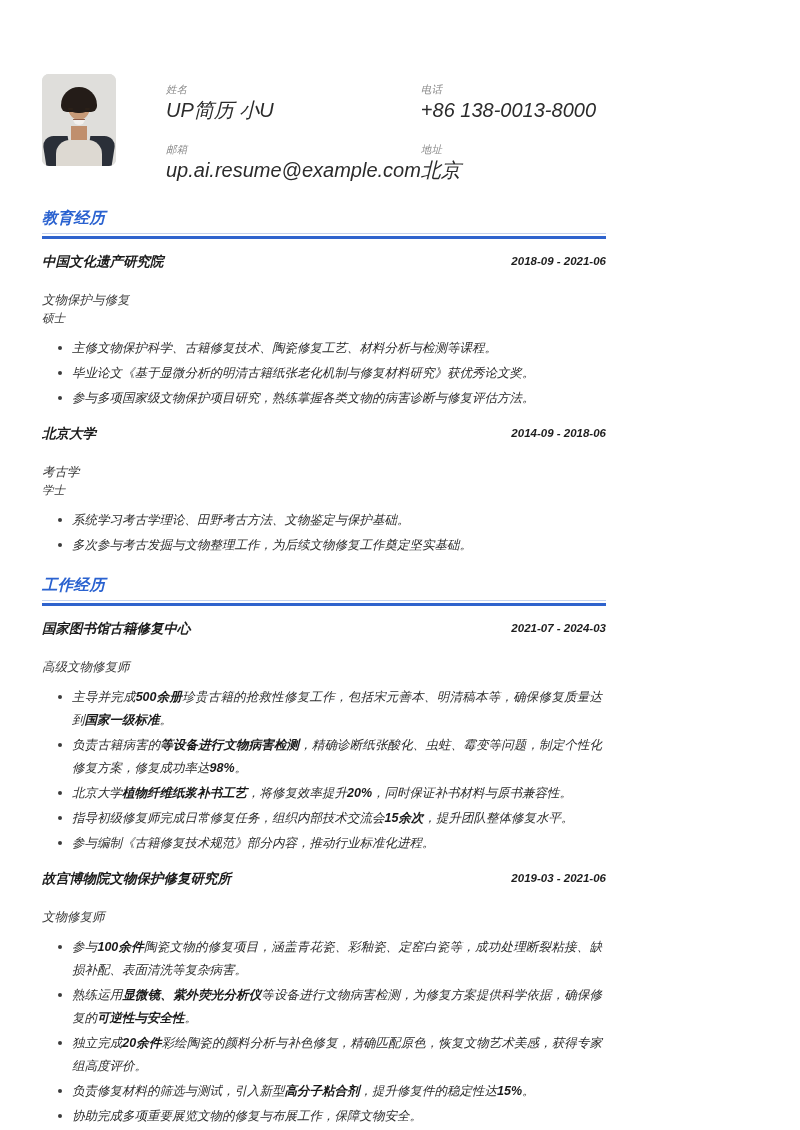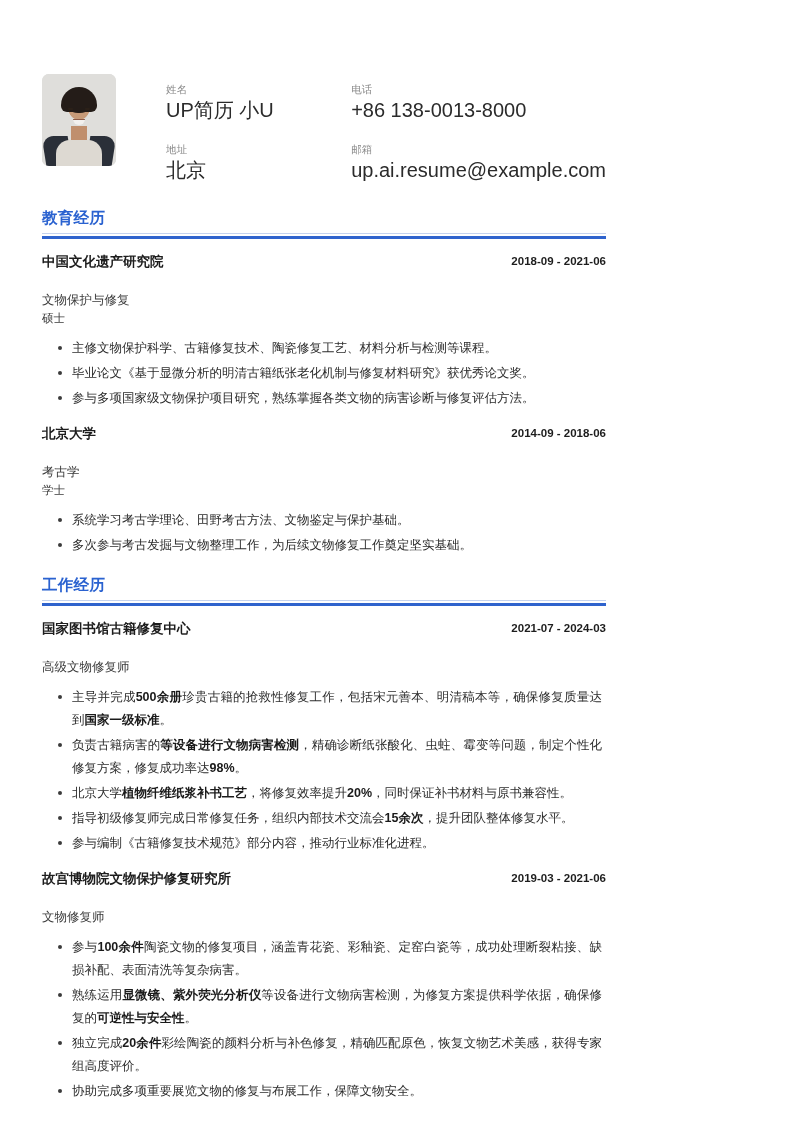--- a/index.html
+++ b/index.html
@@ -14,20 +14,21 @@
     color: #222222;
     overflow: hidden;
     position: relative;
   }
   .page {
     width: 648px;
     height: 1130px;
     box-sizing: border-box;
     padding: 0 42px;
     position: relative;
+    font-style: italic;
   }
 
   
   .header {
     display: flex;
     align-items: flex-start;
     padding-top: 74px;
     padding-bottom: 10px;
   }
   .photo-wrap {
@@ -239,26 +240,26 @@
     <div class="contact">
       <div>
         <div class="field-label">姓名</div>
         <div class="field-value">UP简历 小U</div>
       </div>
       <div>
         <div class="field-label">电话</div>
         <div class="field-value">+86 138-0013-8000</div>
       </div>
       <div>
+        <div class="field-label">邮箱</div>
+        <div class="field-value">up.ai.resume@example.com</div>
+      </div>
+      <div>
         <div class="field-label">地址</div>
         <div class="field-value">北京</div>
-      </div>
-      <div>
-        <div class="field-label">邮箱</div>
-        <div class="field-value">up.ai.resume@example.com</div>
       </div>
     </div>
   </div>
 
   <div id="sections-root">
       <div class="section">
         <div class="section-title">教育经历</div>
         <div class="section-rule"></div>
         <div class="entry">
           <div class="entry-top">
@@ -316,20 +317,21 @@
             <div class="entry-date">2019-03 - 2021-06</div>
           </div>
           <div class="entry-sub">
             <div class="entry-role">文物修复师</div>
             <div class="entry-degree"></div>
           </div>
           <ul class="bullets">
             <li><span>参与</span><b>100余件</b><span>陶瓷文物的修复项目，涵盖青花瓷、彩釉瓷、定窑白瓷等，成功处理断裂粘接、缺损补配、表面清洗等复杂病害。</span></li>
             <li><span>熟练运用</span><b>显微镜、紫外荧光分析仪</b><span>等设备进行文物病害检测，为修复方案提供科学依据，确保修复的</span><b>可逆性与安全性</b><span>。</span></li>
             <li><span>独立完成</span><b>20余件</b><span>彩绘陶瓷的颜料分析与补色修复，精确匹配原色，恢复文物艺术美感，获得专家组高度评价。</span></li>
+            <li><span>负责修复材料的筛选与测试，引入新型</span><b>高分子粘合剂</b><span>，提升修复件的稳定性达</span><b>15%</b><span>。</span></li>
             <li><span>协助完成多项重要展览文物的修复与布展工作，保障文物安全。</span></li>
           </ul>
         </div>
       </div>
       <div class="section last">
         <div class="section-title">个人总结</div>
         <div class="section-rule thin"></div>
       </div>
     </div>
 

